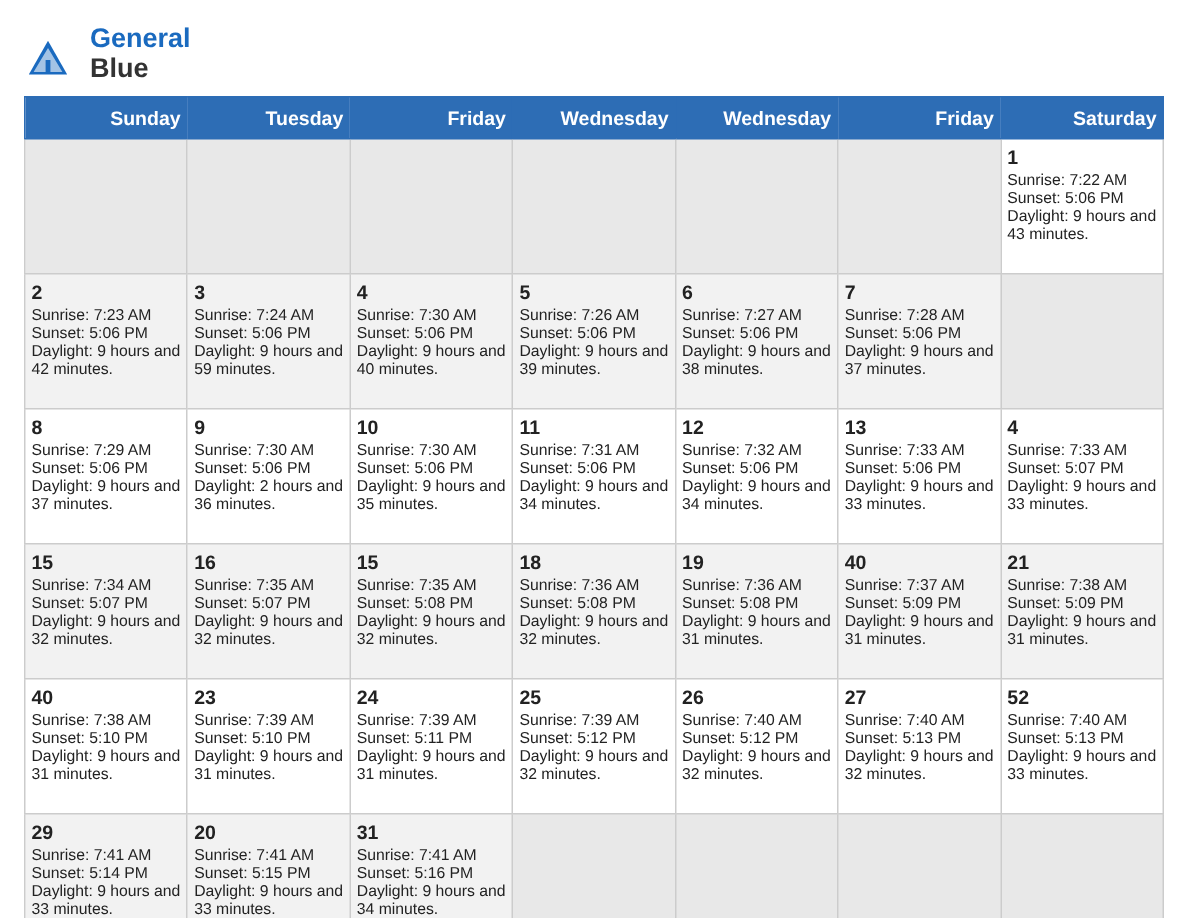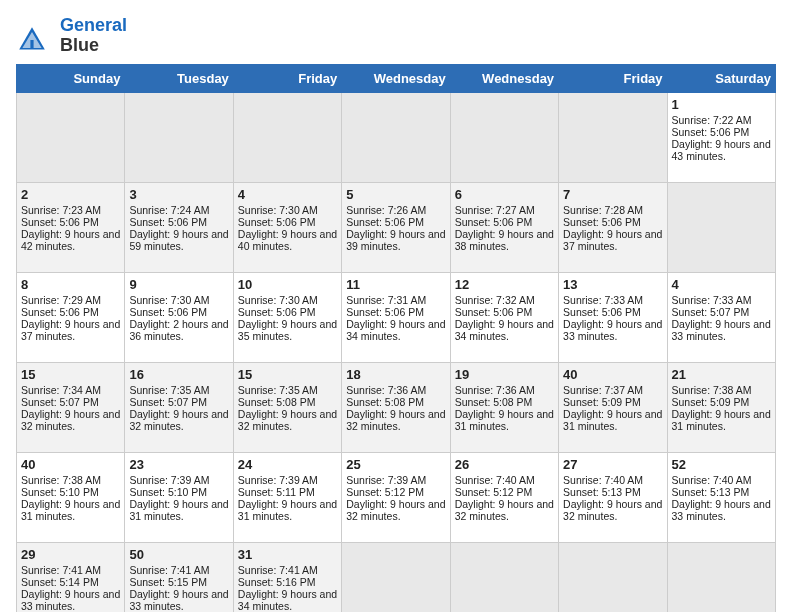--- a/index.html
+++ b/index.html
@@ -159,21 +159,21 @@
         <td><span class="day-num">40</span><span>Sunrise: 7:38 AM</span><br><span>Sunset: 5:10 PM</span><br><span>Daylight: 9 hours and 31 minutes.</span></td>
         <td><span class="day-num">23</span><span>Sunrise: 7:39 AM</span><br><span>Sunset: 5:10 PM</span><br><span>Daylight: 9 hours and 31 minutes.</span></td>
         <td><span class="day-num">24</span><span>Sunrise: 7:39 AM</span><br><span>Sunset: 5:11 PM</span><br><span>Daylight: 9 hours and 31 minutes.</span></td>
         <td><span class="day-num">25</span><span>Sunrise: 7:39 AM</span><br><span>Sunset: 5:12 PM</span><br><span>Daylight: 9 hours and 32 minutes.</span></td>
         <td><span class="day-num">26</span><span>Sunrise: 7:40 AM</span><br><span>Sunset: 5:12 PM</span><br><span>Daylight: 9 hours and 32 minutes.</span></td>
         <td><span class="day-num">27</span><span>Sunrise: 7:40 AM</span><br><span>Sunset: 5:13 PM</span><br><span>Daylight: 9 hours and 32 minutes.</span></td>
         <td><span class="day-num">52</span><span>Sunrise: 7:40 AM</span><br><span>Sunset: 5:13 PM</span><br><span>Daylight: 9 hours and 33 minutes.</span></td>
       </tr>
       <tr>
         <td><span class="day-num">29</span><span>Sunrise: 7:41 AM</span><br><span>Sunset: 5:14 PM</span><br><span>Daylight: 9 hours and 33 minutes.</span></td>
-        <td><span class="day-num">50</span><span>Sunrise: 7:41 AM</span><br><span>Sunset: 5:15 PM</span><br><span>Daylight: 9 hours and 33 minutes.</span></td>
+        <td><span class="day-num">20</span><span>Sunrise: 7:41 AM</span><br><span>Sunset: 5:15 PM</span><br><span>Daylight: 9 hours and 33 minutes.</span></td>
         <td><span class="day-num">31</span><span>Sunrise: 7:41 AM</span><br><span>Sunset: 5:16 PM</span><br><span>Daylight: 9 hours and 34 minutes.</span></td>
         <td class="empty-cell"></td>
         <td class="empty-cell"></td>
         <td class="empty-cell"></td>
         <td class="empty-cell"></td>
       </tr>
     </tbody>
 </table>
 
 </body></html>

